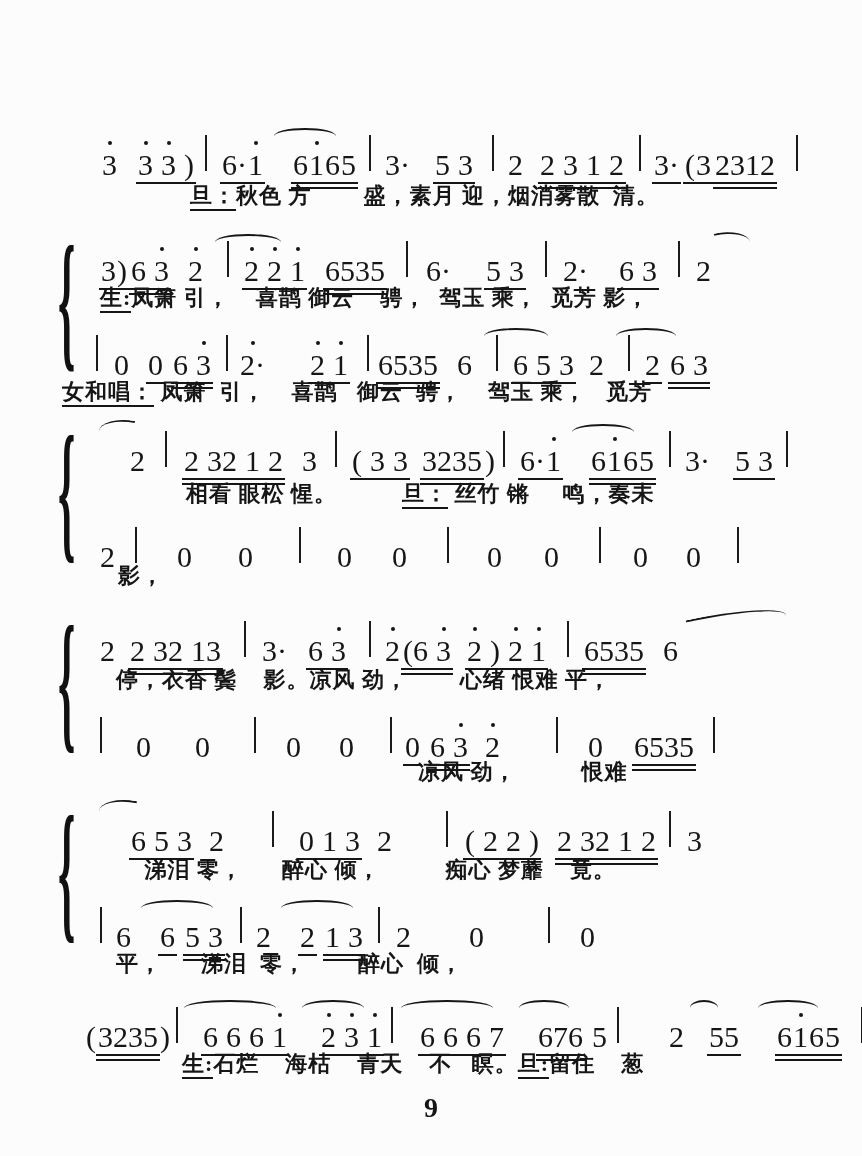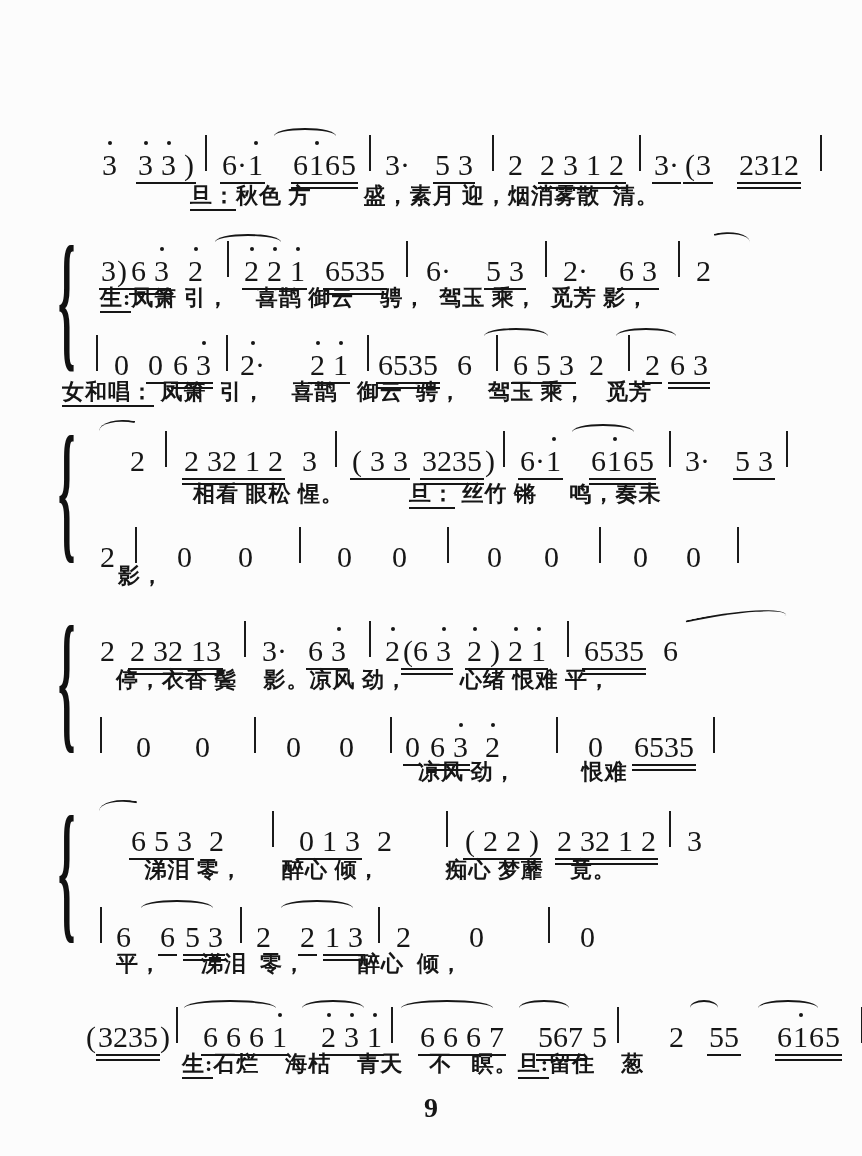--- a/index.html
+++ b/index.html
@@ -100,21 +100,21 @@
         <span class="n">2</span>
       </span>
       <span class="bar" style="margin-left: 14px;"></span>
       <span class="grp u1" style="margin-left: 12px;">
         <span class="n">3·</span>
       </span>
       <span class="grp u1 t" style="margin-left: 4px;">
         <span class="n">(</span>
         <span class="n">3</span>
       </span>
-      <span class="grp u2" style="margin-left: 26px;">
+      <span class="grp u2" style="margin-left: 2px;">
         <span class="n">2312</span>
       </span>
       <span class="bar" style="margin-left: 20px;"></span>
     </div>
     <div class="lyrics-row" style="top: 182px; left: 190px;"><span class="role">旦：</span><span>秋色 方        盛，素月 迎，烟消雾散  清。</span></div>
     <div class="notes-row" style="top: 236px; left: 100px;">
       <span class="grp u1 t" style="margin-left: 0px;">
         <span class="n">3</span>
         <span class="n">)</span>
       </span>
@@ -224,21 +224,21 @@
         <span class="n">5</span>
       </span>
       <span class="bar" style="margin-left: 14px;"></span>
       <span class="n" style="margin-left: 14px;">3·</span>
       <span class="grp u1" style="margin-left: 24px;">
         <span class="n">5</span>
         <span class="n">3</span>
       </span>
       <span class="bar" style="margin-left: 12px;"></span>
     </div>
-    <div class="lyrics-row" style="top: 480px; left: 193px;"><span>相看 眼松 惺。          </span><span class="role">旦：</span><span> 丝竹 锵     鸣，奏未</span></div>
+    <div class="lyrics-row" style="top: 480px; left: 186px;"><span>相看 眼松 惺。          </span><span class="role">旦：</span><span> 丝竹 锵     鸣，奏未</span></div>
     <div class="notes-row" style="top: 522px; left: 100px;">
       <span class="n" style="margin-left: 0px;">2</span>
       <span class="bar" style="margin-left: 20px;"></span>
       <span class="n" style="margin-left: 40px;">0</span>
       <span class="n" style="margin-left: 46px;">0</span>
       <span class="bar" style="margin-left: 46px;"></span>
       <span class="n" style="margin-left: 36px;">0</span>
       <span class="n" style="margin-left: 40px;">0</span>
       <span class="bar" style="margin-left: 40px;"></span>
       <span class="n" style="margin-left: 38px;">0</span>
@@ -389,21 +389,21 @@
       <span class="bar" style="margin-left: 8px;"></span>
       <span class="arc" style="width: 92px; margin-right: -82px; margin-left: 8px;"></span>
       <span class="grp u1" style="margin-left: 8px;">
         <span class="n">6</span>
         <span class="n">6</span>
         <span class="n">6</span>
         <span class="n">7</span>
       </span>
       <span class="arc" style="width: 50px; margin-right: -40px; margin-left: 14px;"></span>
       <span class="grp u2" style="margin-left: 8px;">
-        <span class="n">567</span>
+        <span class="n">676</span>
       </span>
       <span class="n" style="margin-left: 8px;">5</span>
       <span class="bar" style="margin-left: 10px;"></span>
       <span class="n" style="margin-left: 50px;">2</span>
       <span class="arc" style="width: 28px; margin-right: -18px; margin-left: 6px;"></span>
       <span class="grp u1" style="margin-left: 8px;">
         <span class="n">55</span>
       </span>
       <span class="arc" style="width: 60px; margin-right: -50px; margin-left: 18px;"></span>
       <span class="grp u2 t" style="margin-left: 8px;">

